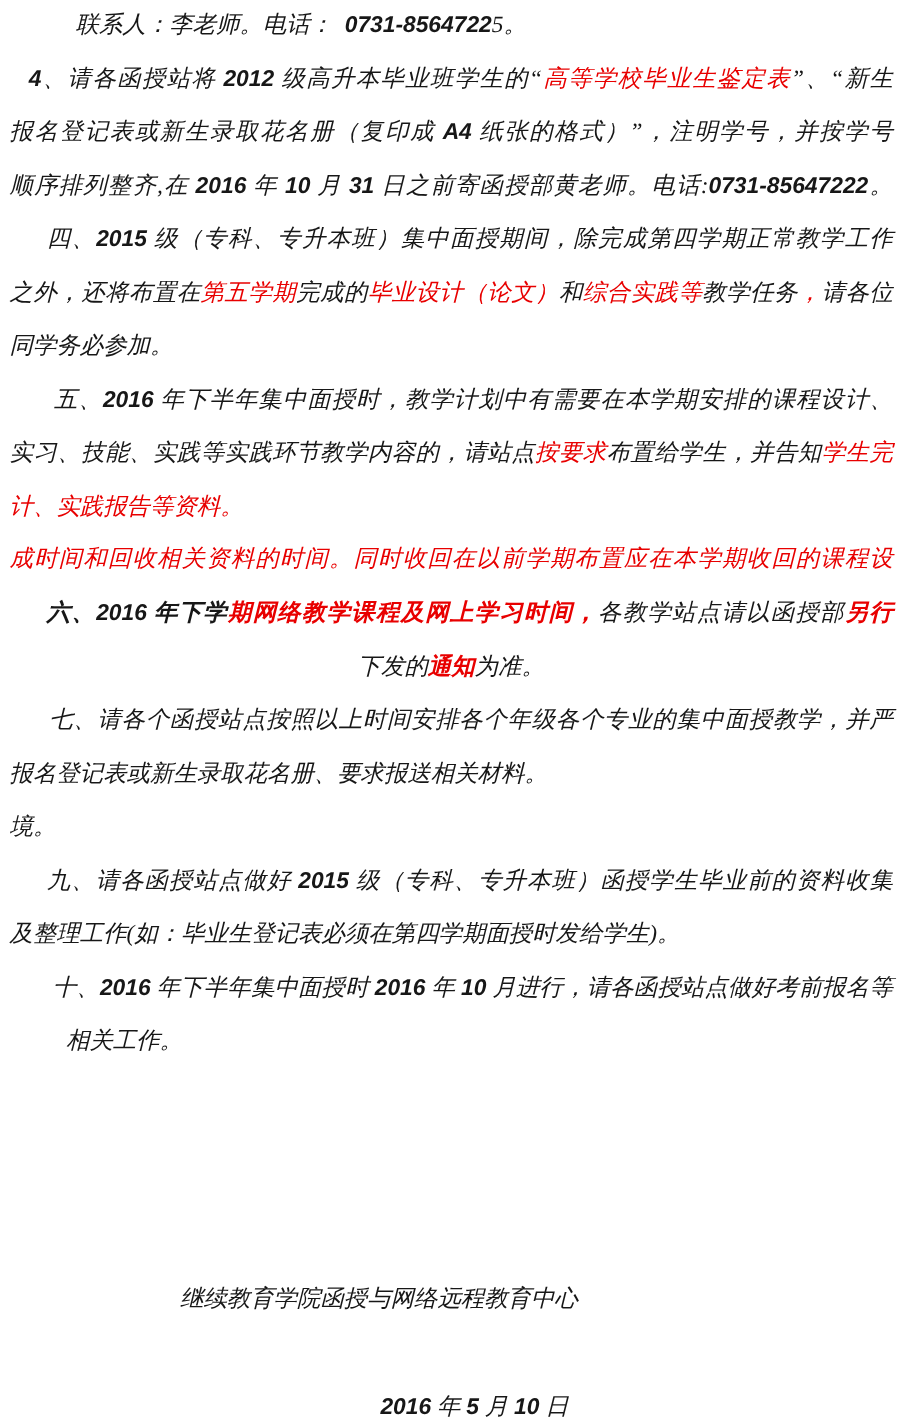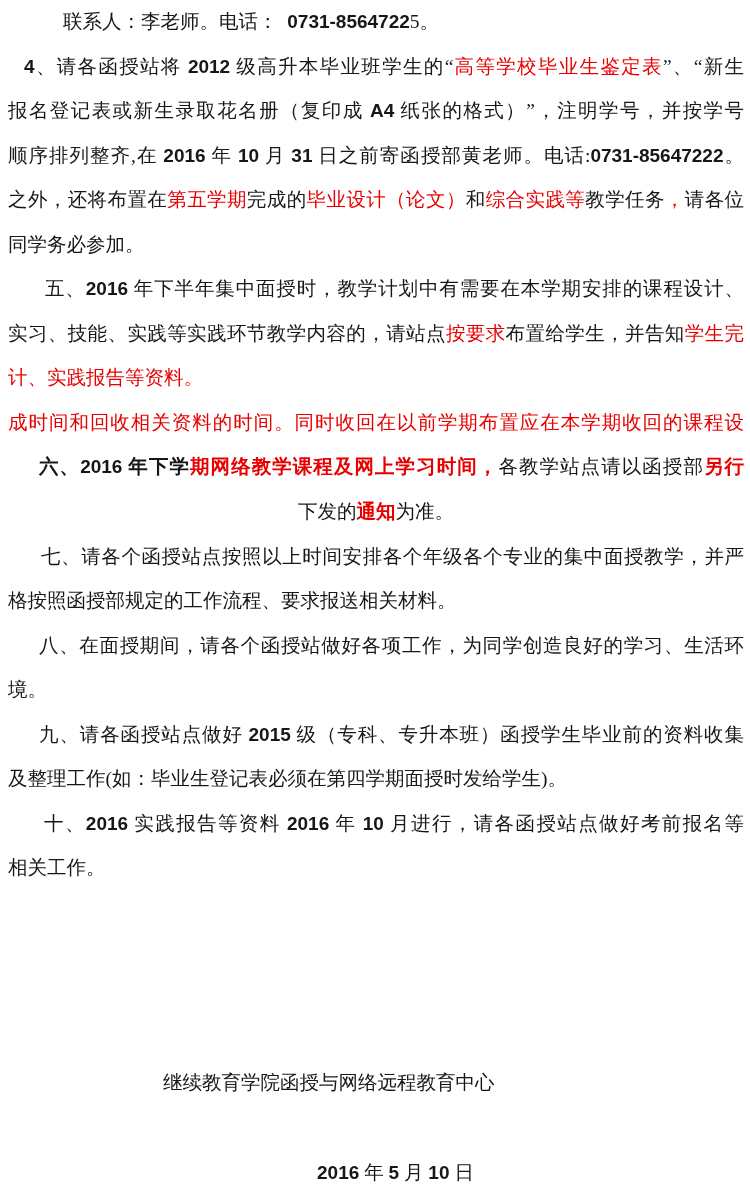--- a/index.html
+++ b/index.html
@@ -3,58 +3,59 @@
 <meta charset="utf-8">
 <style>
   html,body{margin:0;padding:0;}
   body{width:750px;height:1190px;overflow:hidden;background:#ffffff;}
   .page{
     position:relative;width:750px;height:1190px;
     background:var(--background,#ffffff);
     color:var(--text,#171717);
     font-family:"Liberation Serif","DejaVu Serif",serif;
     font-size:19.5px;
+    font-style:italic;
   }
   .doc-lines{padding:0 6px 0 8px;}
   .line{
     height:44.55px;line-height:44.55px;
     white-space:pre-wrap;
   }
   .line.justify{text-align:justify;text-align-last:justify;}
   .seg.red{color:var(--red,#e80000);}
   .seg.bold{font-weight:bold;}
   .latin{
     font-family:"Liberation Sans","DejaVu Sans",sans-serif;
     font-weight:600;
     font-size:19px;
   }
-  .signature{position:absolute;left:163px;top:1071px;line-height:24px;}
+  .signature{position:absolute;left:150px;top:1071px;line-height:24px;}
   .date{position:absolute;left:273px;top:1161px;line-height:24px;white-space:pre-wrap;margin-left:44px;}
 </style>
 </head>
 <body>
 
 <div class="page">
   <div class="doc-lines">
       <div class="line" style="padding-left: 55px;"><span class="seg"><span>联系人：李老师。电话：  </span></span><span class="seg"><span class="latin">0731-8564722</span></span><span class="seg plain">5。</span></div>
       <div class="line justify" style="padding-left: 16px;"><span class="seg"><span class="latin">4</span><span>、请各函授站将 </span><span class="latin">2012</span><span> 级高升本毕业班学生的“</span></span><span class="seg red"><span>高等学校毕业生鉴定表</span></span><span class="seg"><span>”、“新生</span></span></div>
       <div class="line justify" style="padding-left: 0px;"><span class="seg"><span>报名登记表或新生录取花名册（复印成 </span><span class="latin">A4</span><span> 纸张的格式）”，注明学号，并按学号</span></span></div>
       <div class="line justify" style="padding-left: 0px;"><span class="seg"><span>顺序排列整齐,在 </span><span class="latin">2016</span><span> 年 </span><span class="latin">10</span><span> 月 </span><span class="latin">31</span><span> 日之前寄函授部黄老师。电话:</span><span class="latin">0731-85647222</span><span>。</span></span></div>
+      <div class="line justify" style="padding-left: 31px;"><span class="seg"><span>四、</span><span class="latin">2015</span><span> 级（专科、专升本班）集中面授期间，除完成第四学期正常教学工作</span></span></div>
       <div class="line justify" style="padding-left: 0px;"><span class="seg"><span>之外，还将布置在</span></span><span class="seg red"><span>第五学期</span></span><span class="seg"><span>完成的</span></span><span class="seg red"><span>毕业设计（论文）</span></span><span class="seg"><span>和</span></span><span class="seg red"><span>综合实践等</span></span><span class="seg"><span>教学任务</span></span><span class="seg red"><span>，</span></span><span class="seg"><span>请各位</span></span></div>
       <div class="line" style="padding-left: 0px;"><span class="seg"><span>同学务必参加。</span></span></div>
       <div class="line justify" style="padding-left: 37px;"><span class="seg"><span>五、</span><span class="latin">2016</span><span> 年下半年集中面授时，教学计划中有需要在本学期安排的课程设计、</span></span></div>
       <div class="line justify" style="padding-left: 0px;"><span class="seg"><span>实习、技能、实践等实践环节教学内容的，请站点</span></span><span class="seg red"><span>按要求</span></span><span class="seg"><span>布置给学生，并告知</span></span><span class="seg red"><span>学生完</span></span></div>
       <div class="line" style="padding-left: 0px;"><span class="seg red"><span>计、实践报告等资料。</span></span></div>
       <div class="line justify" style="padding-left: 0px;"><span class="seg red"><span>成时间和回收相关资料的时间。同时收回在以前学期布置应在本学期收回的课程设</span></span></div>
       <div class="line justify" style="padding-left: 31px;"><span class="seg bold"><span>六、</span><span class="latin">2016</span><span> 年下学</span></span><span class="seg red bold"><span>期网络教学课程及网上学习时间，</span></span><span class="seg"><span>各教学站点请以函授部</span></span><span class="seg red bold"><span>另行</span></span></div>
       <div class="line" style="padding-left: 0px; text-align: center;"><span class="seg"><span>下发的</span></span><span class="seg red bold"><span>通知</span></span><span class="seg"><span>为准。</span></span></div>
       <div class="line justify" style="padding-left: 33px;"><span class="seg"><span>七、请各个函授站点按照以上时间安排各个年级各个专业的集中面授教学，并严</span></span></div>
-      <div class="line" style="padding-left: 0px;"><span class="seg"><span>格按照函授部规定的工作流程、要求报送相关材料。</span></span></div>
-      <div class="line justify" style="padding-left: 31px;"><span class="seg"><span>八、在面授期间，请各个函授站做好各项工作，为同学创造良好的学习、生活环</span></span></div>
+      <div class="line" style="padding-left: 0px;"><span class="seg"><span>报名登记表或新生录取花名册、要求报送相关材料。</span></span></div>
       <div class="line" style="padding-left: 0px;"><span class="seg"><span>境。</span></span></div>
       <div class="line justify" style="padding-left: 31px;"><span class="seg"><span>九、请各函授站点做好 </span><span class="latin">2015</span><span> 级（专科、专升本班）函授学生毕业前的资料收集</span></span></div>
       <div class="line" style="padding-left: 0px;"><span class="seg"><span>及整理工作(如：毕业生登记表必须在第四学期面授时发给学生)。</span></span></div>
-      <div class="line justify" style="padding-left: 36px;"><span class="seg"><span>十、</span><span class="latin">2016</span><span> 实践报告等资料 </span><span class="latin">2016</span><span> 年 </span><span class="latin">10</span><span> 月进行，请各函授站点做好考前报名等</span></span></div>
-      <div class="line" style="padding-left: 0px;"><span class="seg"><span>相关工作。</span></span></div>
+      <div class="line justify" style="padding-left: 36px;"><span class="seg"><span>十、</span><span class="latin">2016</span><span> 年下半年集中面授时 </span><span class="latin">2016</span><span> 年 </span><span class="latin">10</span><span> 月进行，请各函授站点做好考前报名等</span></span></div>
+      <div class="line" style="padding-left: 0px; margin-left: 47px;"><span class="seg"><span>相关工作。</span></span></div>
     </div>
   <div class="signature"><span>继续教育学院函授与网络远程教育中心</span></div>
   <div class="date"><span class="latin">2016</span><span> 年 </span><span class="latin">5</span><span> 月 </span><span class="latin">10</span><span> 日</span></div>
 </div>
 
 </body></html>

